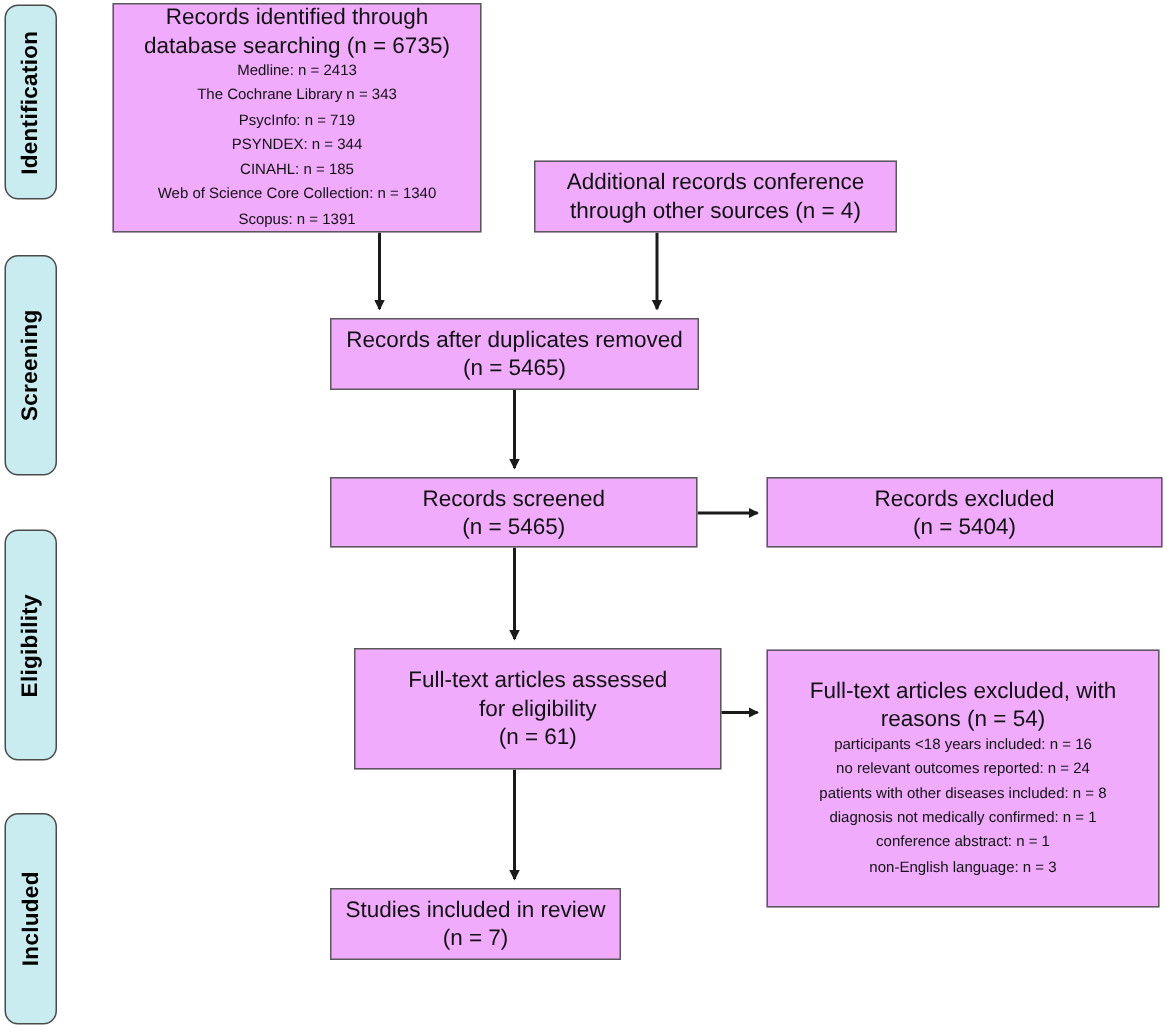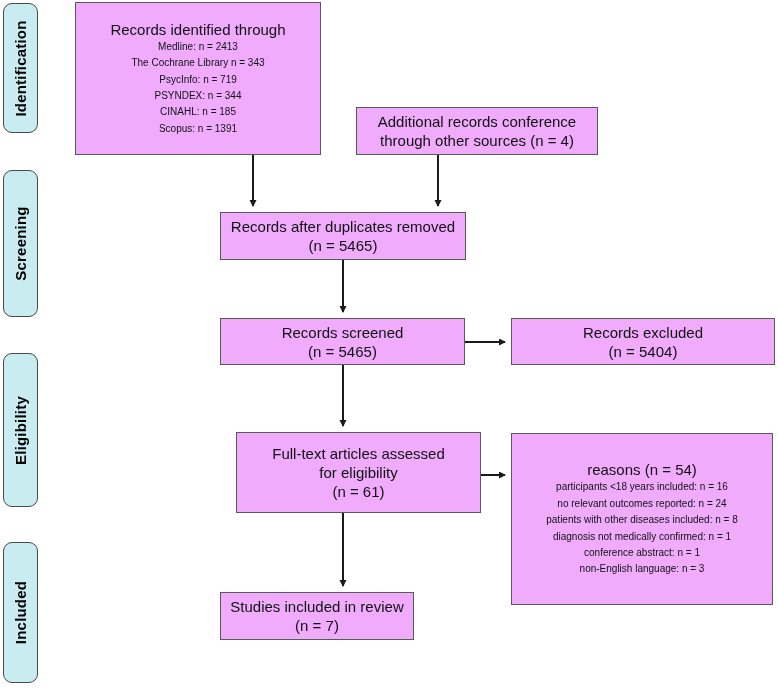--- a/index.html
+++ b/index.html
@@ -106,25 +106,27 @@
   </div>
   <div class="stage-box" id="stage-eligibility">
     <span class="stage-label">Eligibility</span>
   </div>
   <div class="stage-box" id="stage-included">
     <span class="stage-label">Included</span>
   </div>
 
   <div class="flow-box" id="box-identified">
     <div class="title-line">Records identified through</div>
+    <div class="title-line">database searching (n = 6735)</div>
     <div class="small-line">Medline: n = 2413</div>
     <div class="small-line">The Cochrane Library n = 343</div>
     <div class="small-line">PsycInfo: n = 719</div>
     <div class="small-line">PSYNDEX: n = 344</div>
     <div class="small-line">CINAHL: n = 185</div>
+    <div class="small-line">Web of Science Core Collection: n = 1340</div>
     <div class="small-line">Scopus: n = 1391</div>
   </div>
 
   <div class="flow-box" id="box-additional">
     <div class="title-line">Additional records conference</div>
     <div class="title-line">through other sources (n = 4)</div>
   </div>
 
   <div class="flow-box" id="box-duplicates">
     <div class="title-line">Records after duplicates removed</div>
@@ -141,20 +143,21 @@
     <div class="title-line">(n = 5404)</div>
   </div>
 
   <div class="flow-box" id="box-fulltext">
     <div class="title-line">Full-text articles assessed</div>
     <div class="title-line">for eligibility</div>
     <div class="title-line">(n = 61)</div>
   </div>
 
   <div class="flow-box" id="box-fulltext-excluded">
+    <div class="title-line">Full-text articles excluded, with</div>
     <div class="title-line">reasons (n = 54)</div>
     <div class="small-line">participants &lt;18 years included: n = 16</div>
     <div class="small-line">no relevant outcomes reported: n = 24</div>
     <div class="small-line">patients with other diseases included:  n = 8</div>
     <div class="small-line">diagnosis not medically confirmed: n = 1</div>
     <div class="small-line">conference abstract: n = 1</div>
     <div class="small-line">non-English language: n = 3</div>
   </div>
 
   <div class="flow-box" id="box-included">

